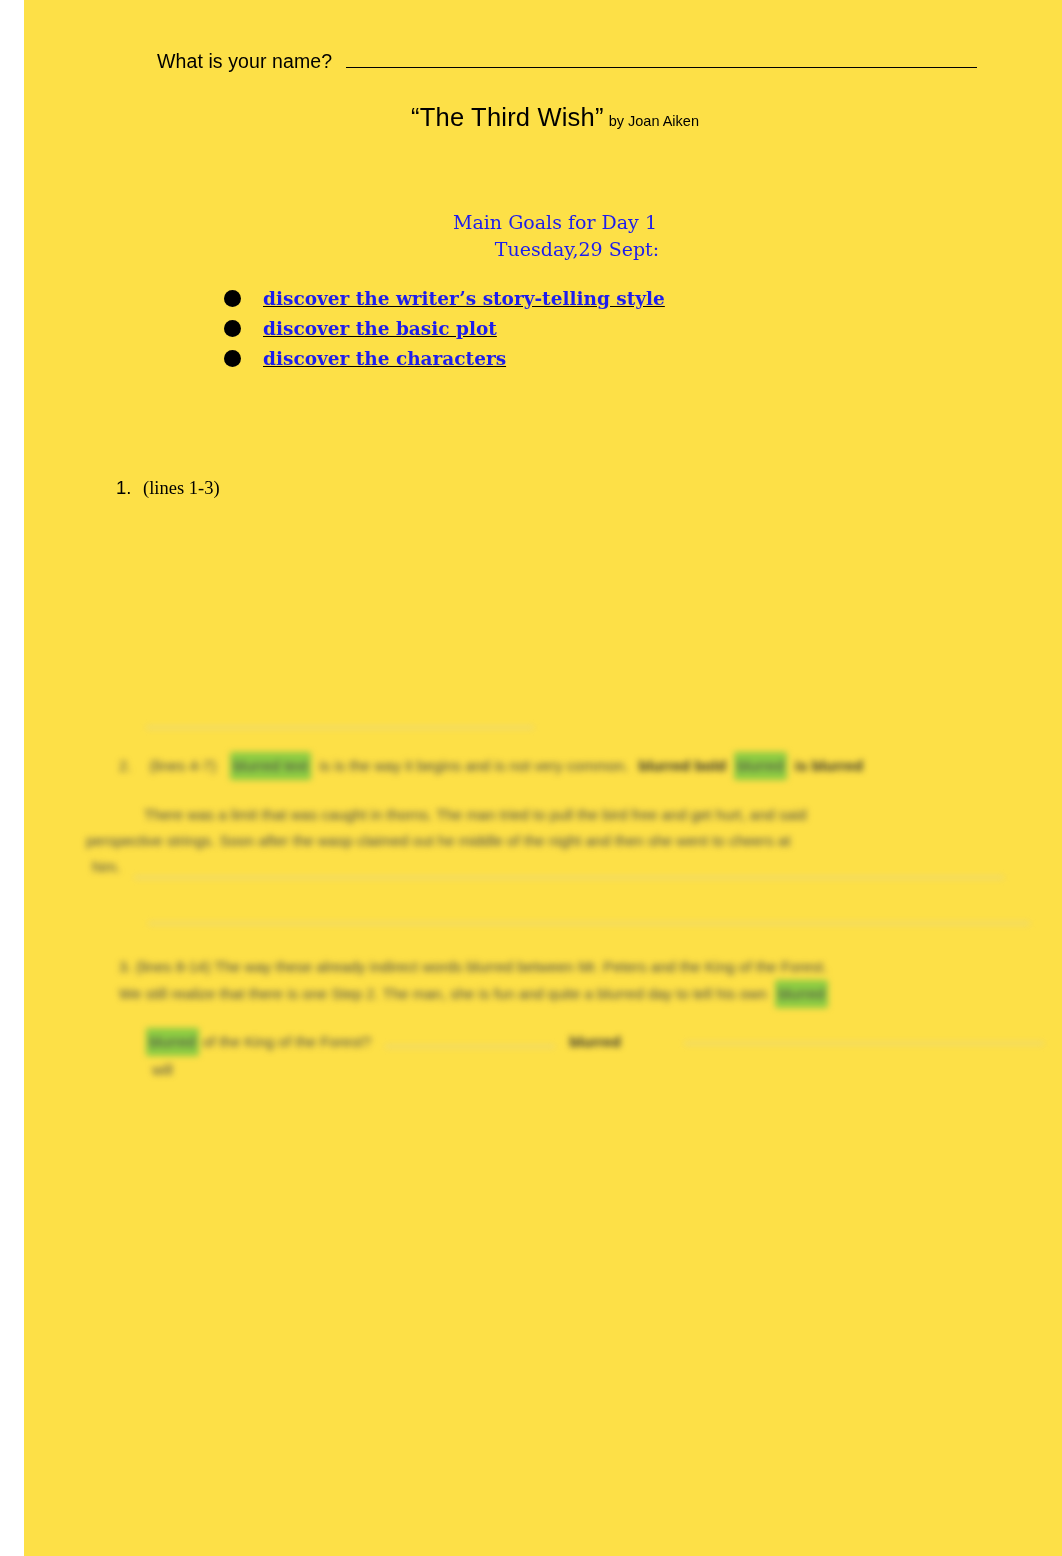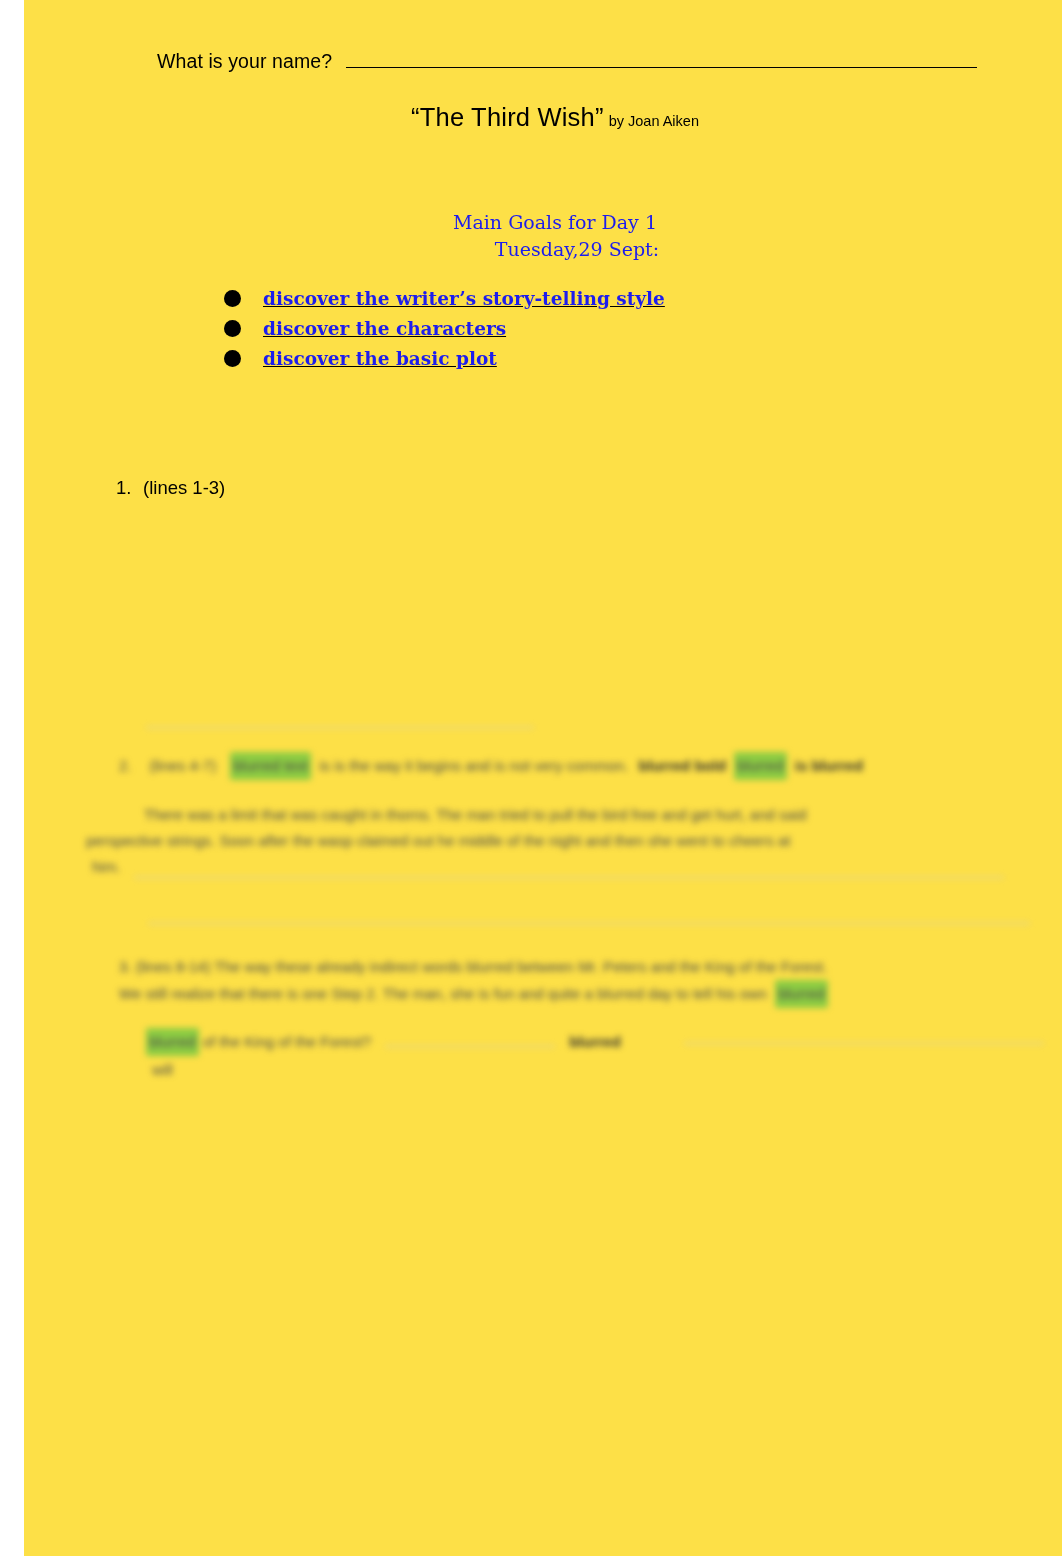--- a/index.html
+++ b/index.html
@@ -126,21 +126,21 @@
   .q1 {
     position: absolute;
     left: 92px;
     top: 477px;
     font-size: 18.5px;
     display: flex;
     align-items: baseline;
     white-space: nowrap;
   }
   .q1-num { width: 27px; }
-  .q1-lines { width: 120px; }
+  .q1-lines { width: 120px; font-family: Liberation Serif, serif; }
   .q1-text { }
   .q1-text b { font-weight: bold; }
 
   
   .blur-zone {
     position: absolute;
     left: 0;
     width: 1062px;
     filter: blur(3.1px);
     -webkit-filter: blur(3.1px);
@@ -193,25 +193,25 @@
     <span class="line2">Tuesday,29 Sept:</span>
   </div>
 
   <div class="goals-list">
     <div class="goal-item">
       <span class="goal-bullet"></span>
       <span class="goal-text">discover the writer’s story-telling style</span>
     </div>
     <div class="goal-item">
       <span class="goal-bullet"></span>
-      <span class="goal-text">discover the characters</span>
+      <span class="goal-text">discover the basic plot</span>
     </div>
     <div class="goal-item">
       <span class="goal-bullet"></span>
-      <span class="goal-text">discover the basic plot</span>
+      <span class="goal-text">discover the characters</span>
     </div>
   </div>
 
 
   <div class="q1">
     <span class="q1-num">1.</span>
     <span class="q1-lines">(lines 1-3)</span>
   </div>
 
   <div class="blur-zone b1">

